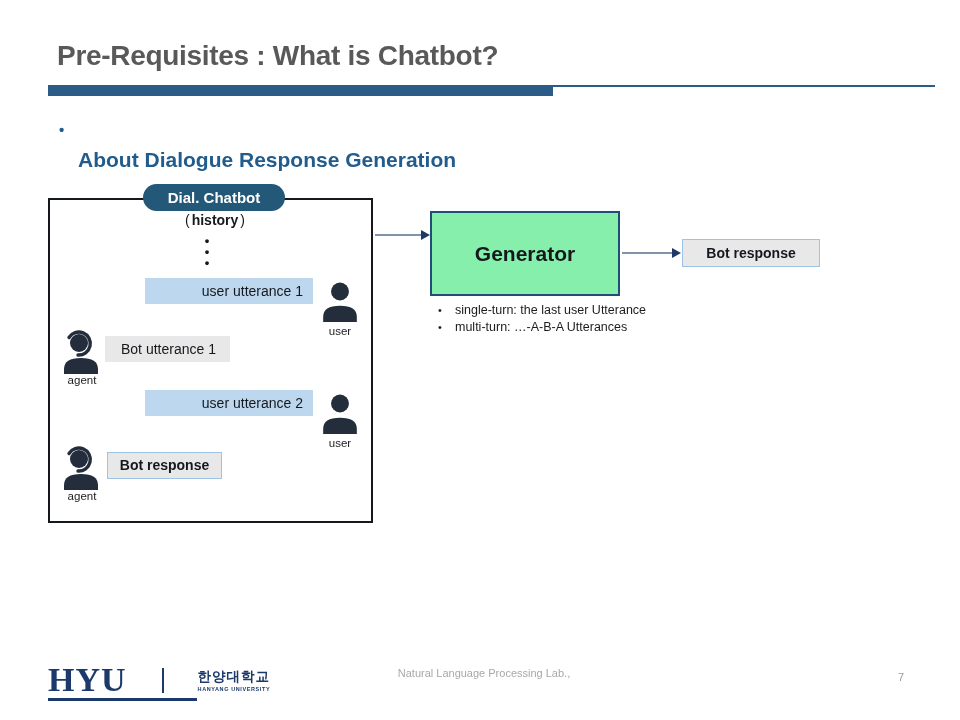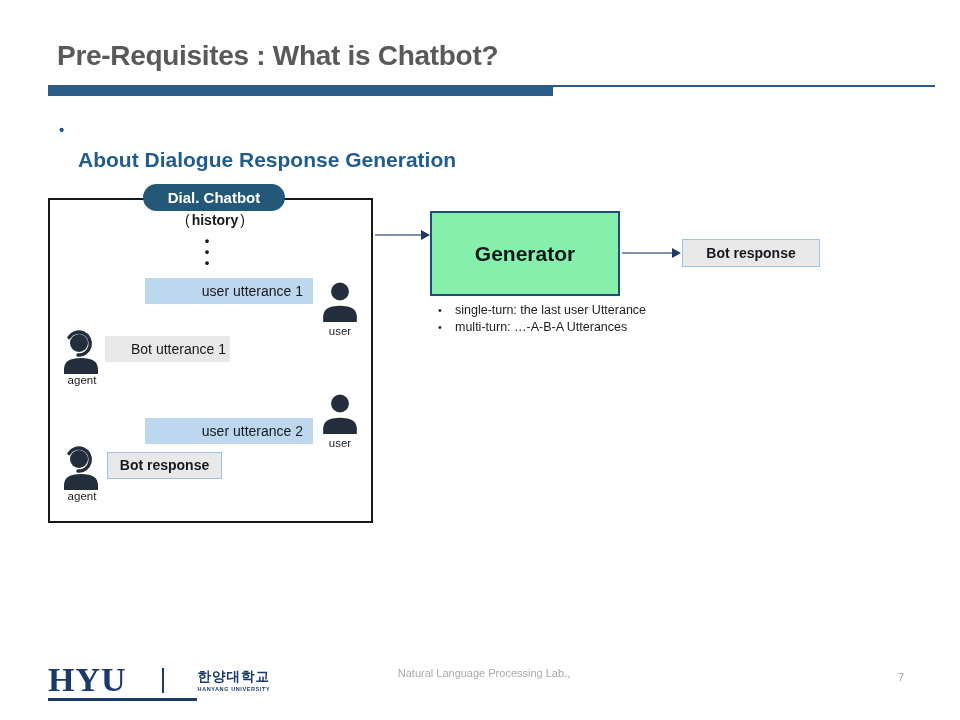--- a/index.html
+++ b/index.html
@@ -16,24 +16,24 @@
   
   .dialog-box{position:absolute;left:48px;top:198px;width:325px;height:325px;border:2px solid #15181d;background:#fff;box-sizing:border-box;}
   .context-pill{position:absolute;left:143px;top:184px;width:142px;height:27px;background:#235878;border-radius:14px;color:#ffffff;font-size:15px;font-weight:bold;text-align:center;line-height:27px;z-index:3;}
   .history{position:absolute;left:110px;top:212px;width:210px;text-align:center;font-size:14px;color:#15181d;z-index:2;}
   .history b{margin:0 2px;}
   .vdots{position:absolute;left:196px;top:235px;width:22px;text-align:center;z-index:2;}
   .vdots div{font-size:13px;line-height:11px;font-weight:bold;color:#15181d;}
 
   .msg{position:absolute;height:26px;font-size:14px;color:#15181d;line-height:26px;box-sizing:border-box;}
   .msg-user{background:#BDD7EE;text-align:right;padding-right:10px;}
-  .msg-bot{background:#E9E8E8;text-align:left;padding-left:26px;}
+  .msg-bot{background:#E9E8E8;text-align:left;padding-left:16px;}
   .msg-user1{left:145px;top:278px;width:168px;}
   .msg-bot1{left:105px;top:336px;width:125px;}
-  .msg-user2{left:145px;top:390px;width:168px;margin-top:28px;}
+  .msg-user2{left:145px;top:390px;width:168px;}
   .msg-botresp{left:107px;top:452px;width:115px;height:27px;background:#E9E8E8;border:1px solid #9DC3E6;font-weight:bold;text-align:center;line-height:25px;}
 
   .persona{position:absolute;}
   .persona svg{display:block;}
   .persona-label{position:absolute;font-size:11.5px;color:#1c1c1c;text-align:center;width:50px;}
 
   
   .arrow-line{position:absolute;height:2px;background:#8093A9;}
   .arrow-head{position:absolute;width:0;height:0;border-top:5px solid transparent;border-bottom:5px solid transparent;border-left:9px solid #1F3864;}
 

